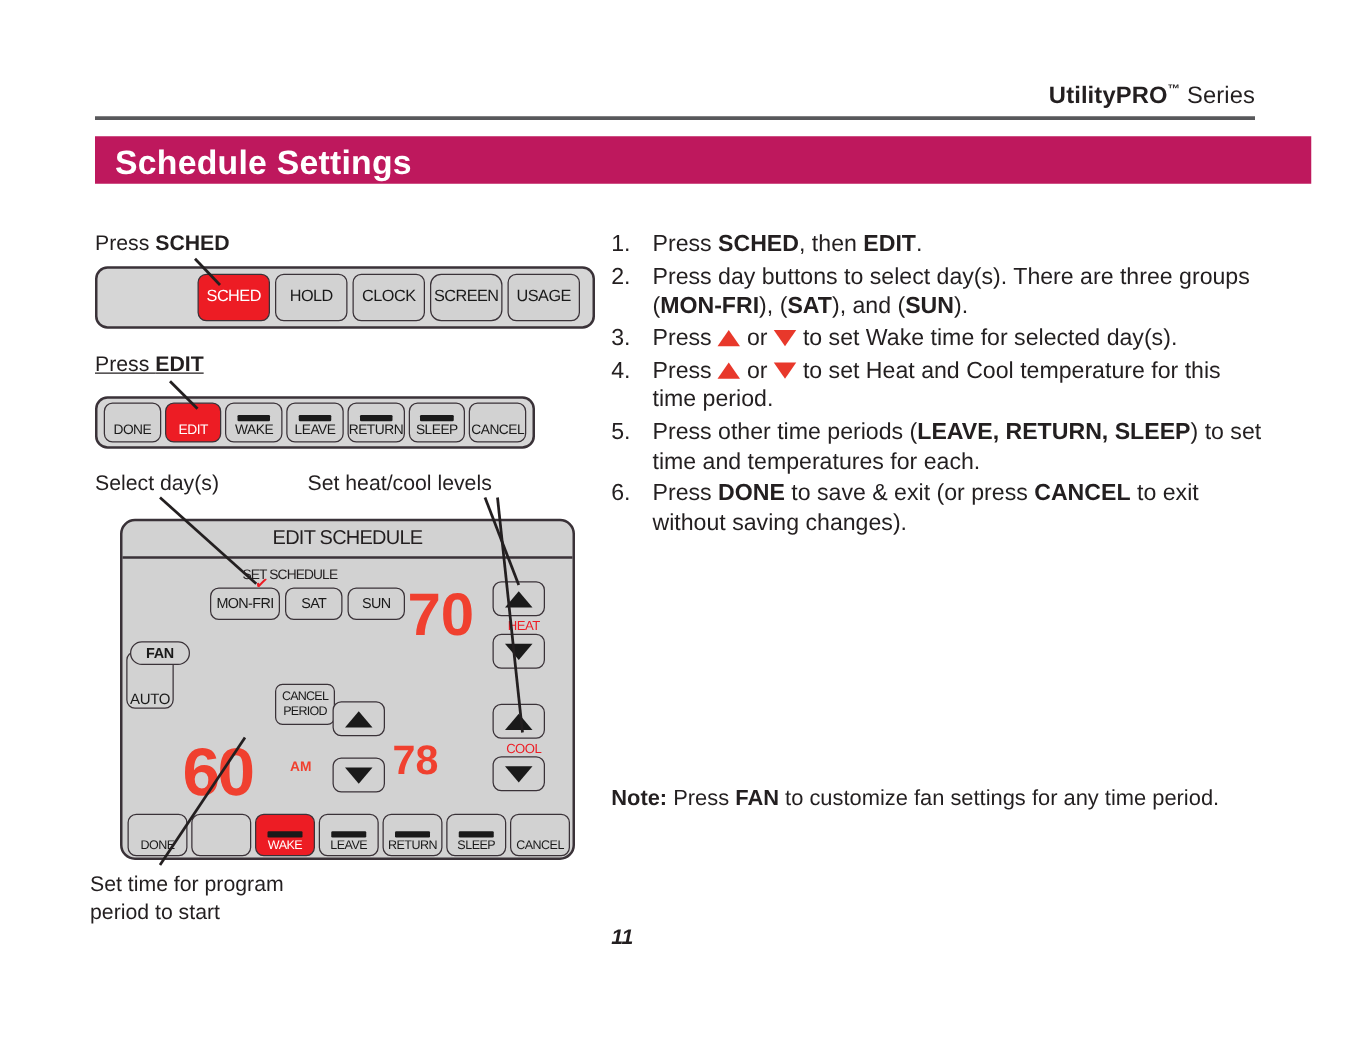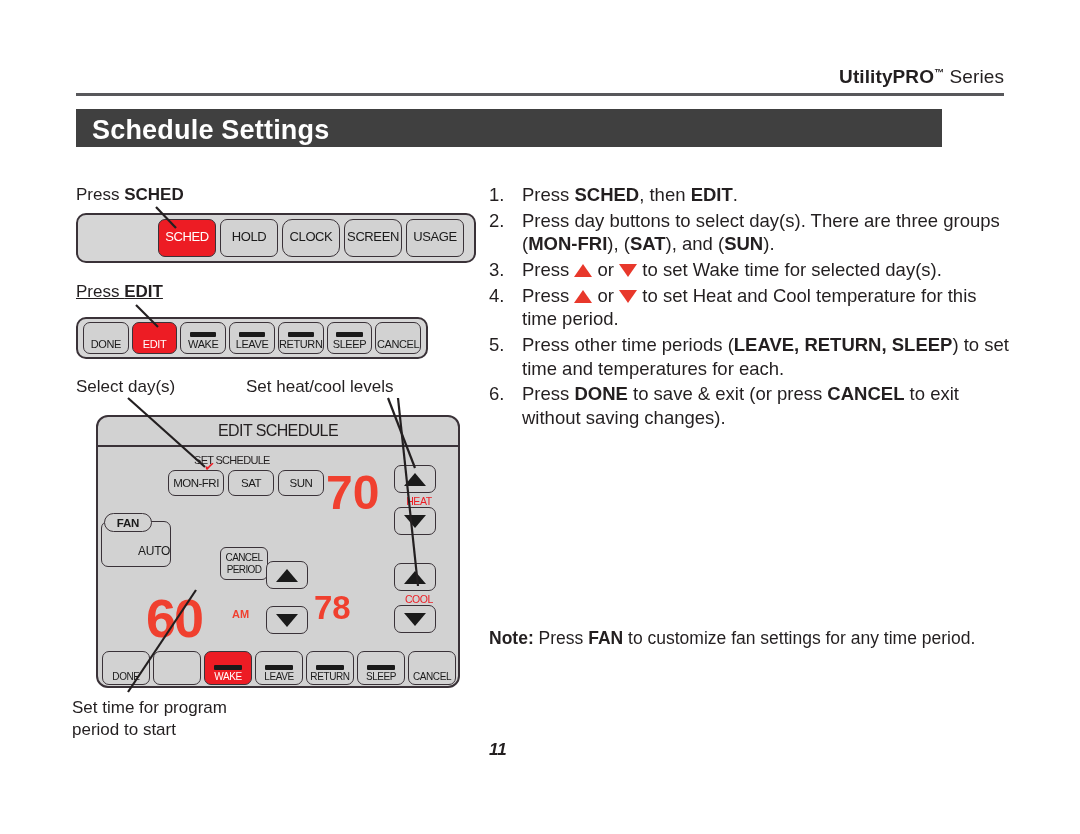--- a/index.html
+++ b/index.html
@@ -18,22 +18,22 @@
     font-size: 19px; color: #231f20;
     letter-spacing: .1px;
   }
   .series-line b { font-weight: bold; }
   .series-line sup { font-size: 10px; vertical-align: super; font-weight: bold; }
   .rule {
     position: absolute; left: 76px; top: 93px; width: 928px; height: 3px;
     background: #58585b;
   }
   .title-bar {
-    position: absolute; left: 76px; top: 109px; width: 866px; height: 38px;
-    background: #404040;
+    position: absolute; left: 76px; top: 109px; width: 973px; height: 38px;
+    background: #be185d;
   }
   .title-bar span {
     position: absolute; left: 16px; top: 6px;
     font-size: 27px; font-weight: bold; color: #fff; letter-spacing: .2px;
   }
 
   
   .lbl {
     position: absolute; font-size: 17px; color: #231f20; white-space: nowrap;
   }
@@ -111,24 +111,23 @@
   }
 
   .fan-pill {
     position: absolute; left: 6px; top: 62px; width: 48px; height: 19px;
     background: #d2d2d2; border: 1.5px solid #3a3238; border-radius: 10px;
     display: flex; align-items: center; justify-content: center;
     font-size: 11.5px; font-weight: bold; color: #1a1a1a; letter-spacing: -0.2px;
     z-index: 2;
   }
   .auto-box {
-    position: absolute; left: 3px; top: 70px; width: 70px; height: 46px;
+    position: absolute; left: 3px; top: 70px; width: 38px; height: 46px;
     background: #d2d2d2; border: 1.5px solid #3a3238; border-radius: 7px;
-    display: flex; align-items: flex-end; justify-content: flex-end;
-    padding-bottom: 8px;
+    display: flex; align-items: flex-end; justify-content: center;
     font-size: 12px; color: #1a1a1a; letter-spacing: -0.3px;
   }
 
   .cancel-period {
     position: absolute; left: 122px; top: 96px; width: 48px; height: 33px;
     background: #d2d2d2; border: 1.5px solid #3a3238; border-radius: 6px;
     display: flex; flex-direction: column; align-items: center; justify-content: center;
     font-size: 10px; color: #1a1a1a; line-height: 1.15; letter-spacing: -0.6px;
   }
 
@@ -235,21 +234,21 @@
   <div class="lbl" style="left:72px; top:720px;">period to start</div>
 
   <div class="strip" id="sched-strip">
     <div class="spacer"></div>
     <div class="key red" style="flex:0 0 58px;">
       <div class="txt">SCHED</div>
     </div>
     <div class="key" style="flex:0 0 58px;">
       <div class="txt">HOLD</div>
     </div>
-    <div class="key" style="flex:0 0 58px;border-radius:10px;">
+    <div class="key" style="flex:0 0 58px;">
       <div class="txt">CLOCK</div>
     </div>
     <div class="key" style="flex:0 0 58px;border-radius:9px;">
       <div class="txt">SCREEN</div>
     </div>
     <div class="key" style="flex:0 0 58px;">
       <div class="txt">USAGE</div>
     </div>
   </div>
 

